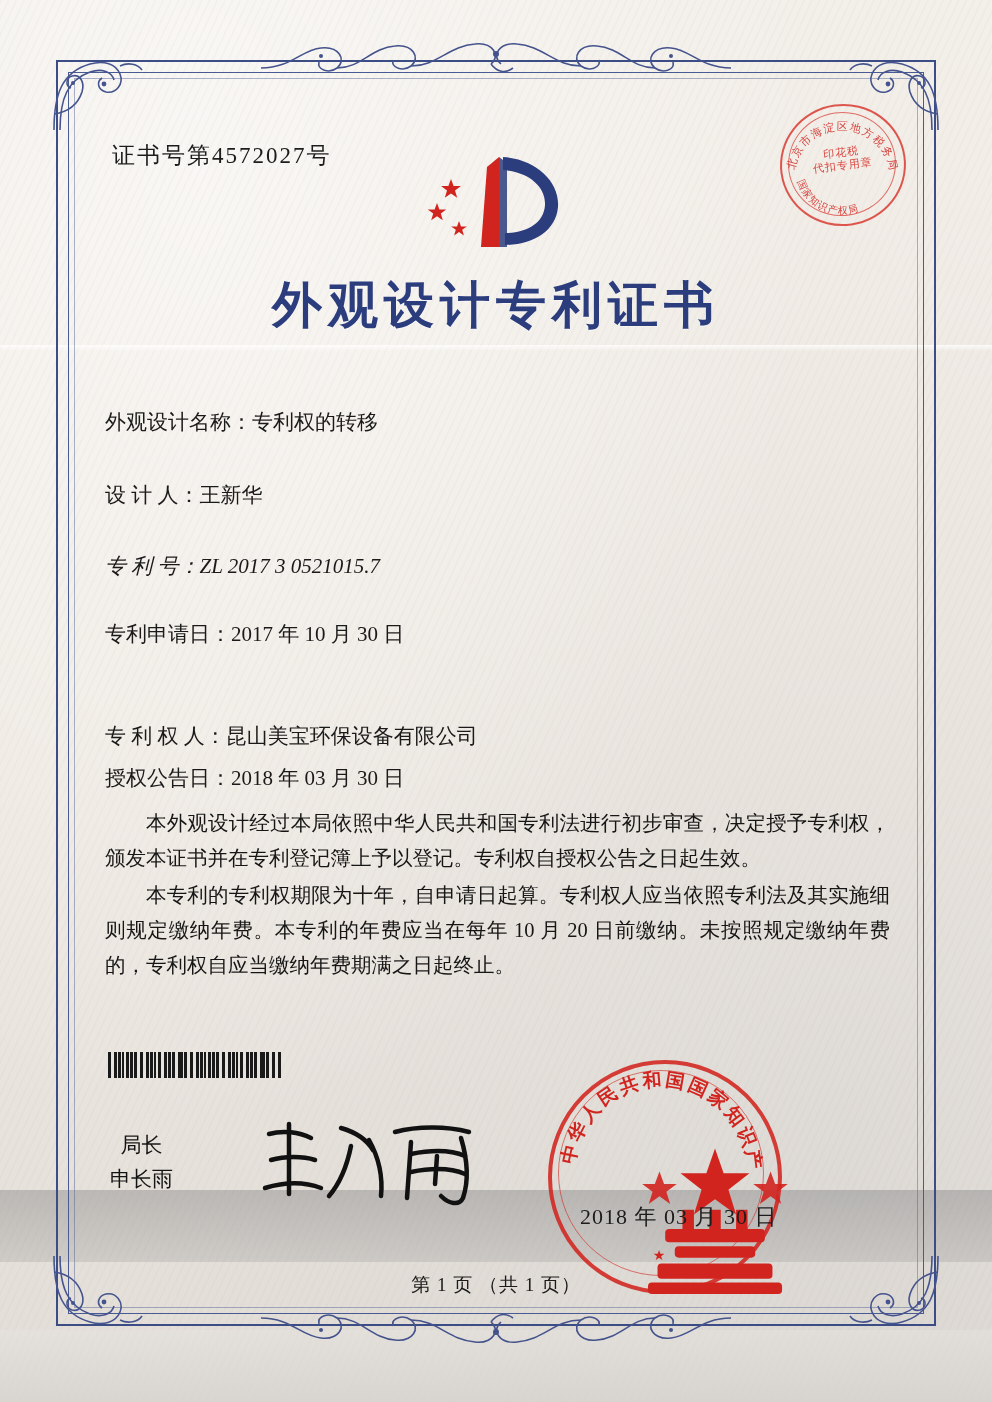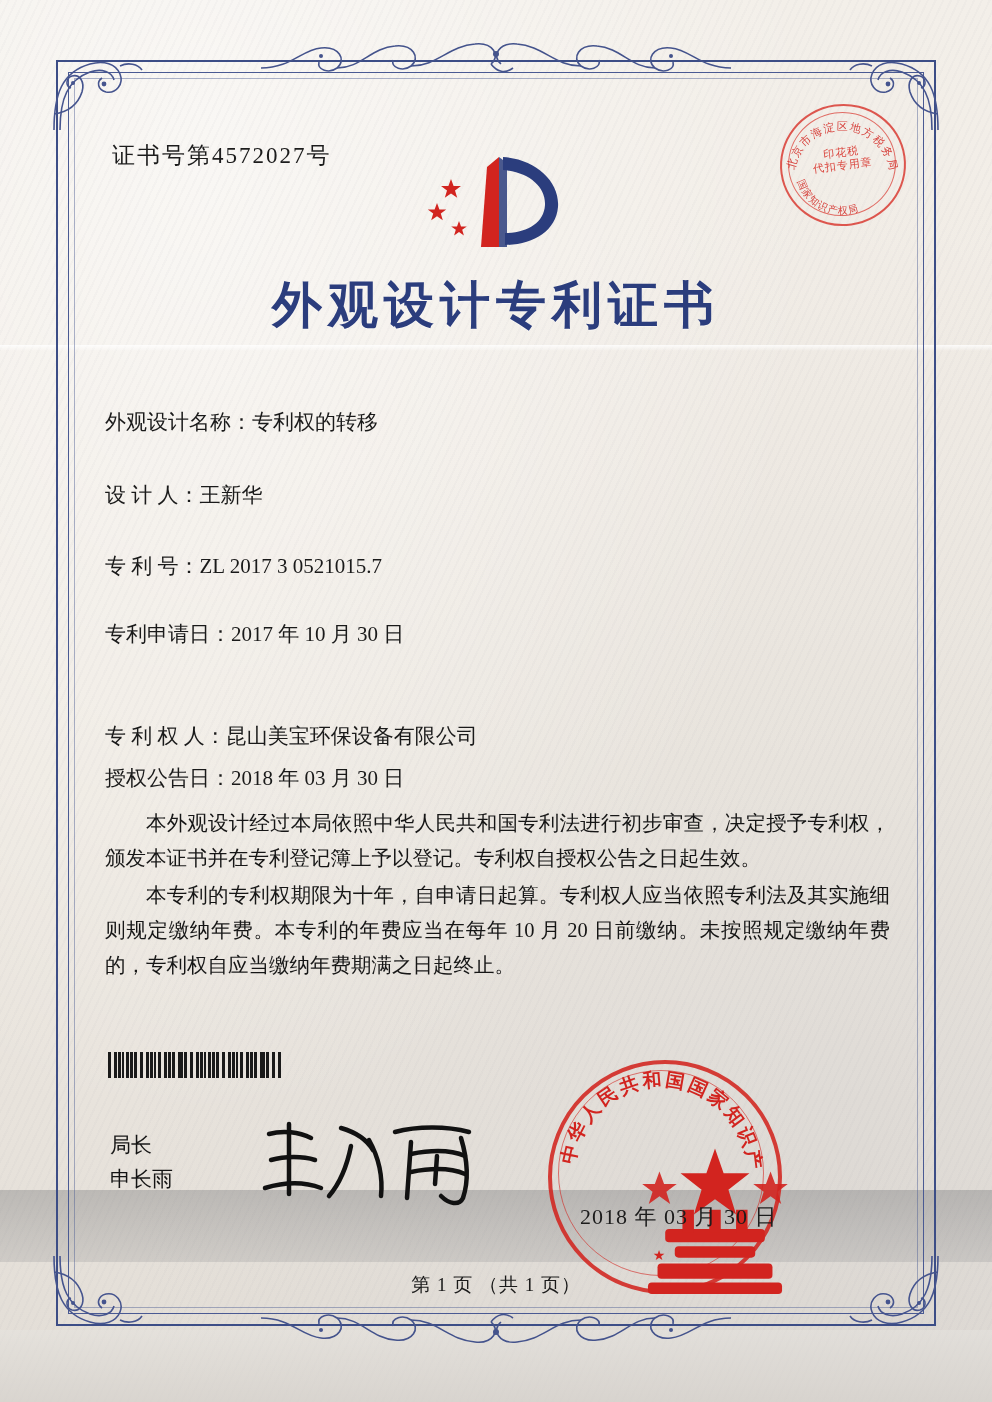--- a/index.html
+++ b/index.html
@@ -109,42 +109,42 @@
 
   
   .field{
     position:absolute;left:105px;font-size:21px;color:#1a1a1a;white-space:nowrap;
     font-family:"Liberation Serif","DejaVu Serif",serif;
   }
   .field .lbl{letter-spacing:0px;}
   .field .val{letter-spacing:0px;}
   #f1{top:408px;}
   #f2{top:481px;}
-  #f3{top:552px;}
+  #f3{top:552px;font-style:italic;}
   #f4{top:620px;}
   #f5{top:722px;}
   #f6{top:764px;}
 
   
   #body{
     position:absolute;left:105px;top:806px;width:785px;
     font-size:20.5px;line-height:35px;color:#161616;text-align:justify;
     font-family:"Liberation Serif","DejaVu Serif",serif;
   }
   #body p{margin:0 0 2px 0;text-indent:2em;}
 
   
   #barcode{
     position:absolute;left:108px;top:1052px;width:252px;height:26px;
   }
   #barcode .b{position:absolute;top:0;height:26px;background:#1a1a1a;}
 
   
   #sig-label{
-    position:absolute;left:110px;top:1128px;font-size:21px;line-height:34px;color:#141414;
+    position:absolute;left:110px;top:1128px;font-size:21px;line-height:34px;color:#141414;text-align:center;
   }
   #sig-hand{
     position:absolute;left:255px;top:1110px;width:250px;height:100px;color:#111;
   }
   #date-line{
     position:absolute;left:580px;top:1202px;font-size:22px;color:#1c1c1c;
     letter-spacing:1px;
   }
 
   

